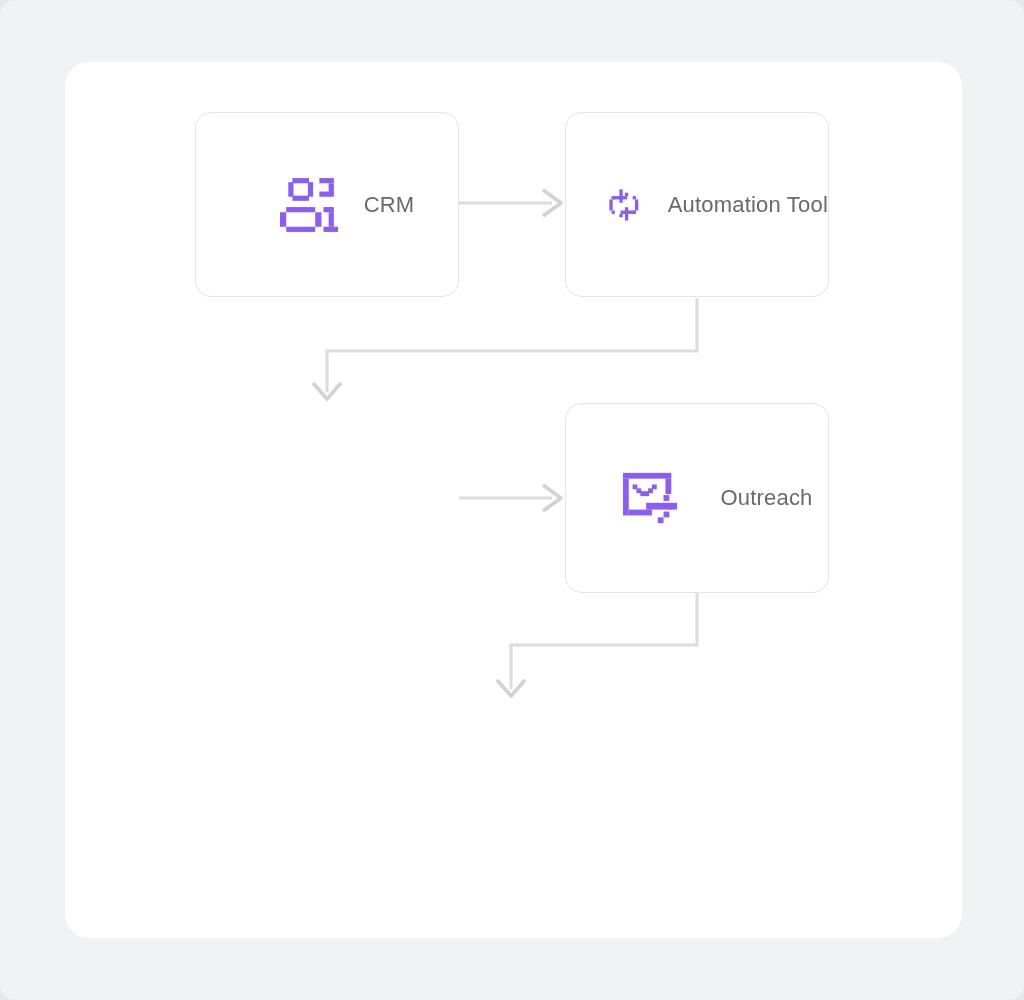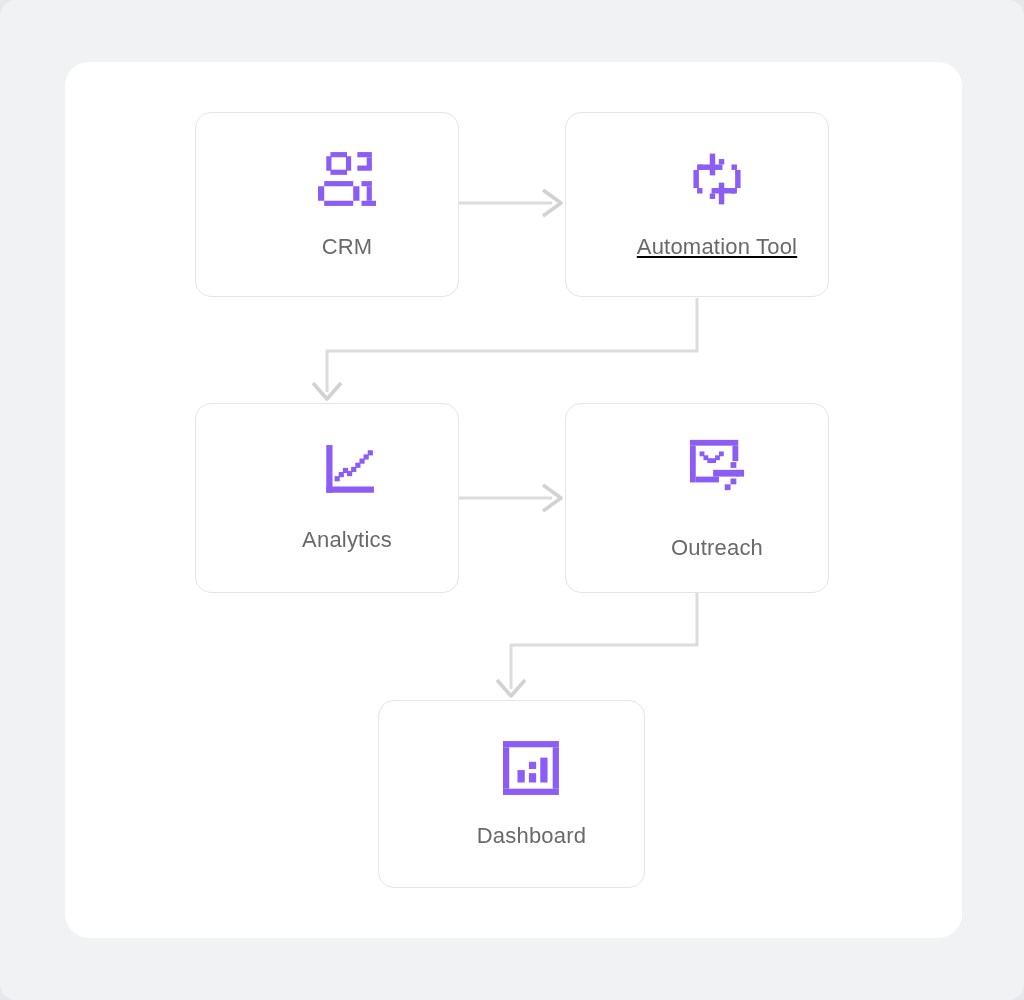--- a/index.html
+++ b/index.html
@@ -2,24 +2,24 @@
 <html style="--accent: #8b5cf6; --connector: #dcdcdc; --connector-head: #d2d2d2;"><head>
 <meta charset="utf-8">
 <style>
   html,body{margin:0;padding:0;background:#e7e8eb;font-family:"Liberation Sans",sans-serif;}
   .screen{position:relative;width:1024px;height:1000px;background:#f1f2f4;border-radius:16px;overflow:hidden;margin:0 auto;}
   .panel{position:absolute;left:65px;top:62px;width:897px;height:876px;background:#ffffff;border-radius:24px;}
   .connectors{position:absolute;left:0;top:0;width:1024px;height:1000px;pointer-events:none;}
   .connectors .shaft{fill:none;stroke:var(--connector,#dcdcdc);stroke-width:3;stroke-linejoin:miter;}
   .connectors .head{fill:none;stroke:var(--connector-head,#d2d2d2);stroke-width:3.6;stroke-linejoin:round;stroke-linecap:butt;}
   .node{position:absolute;background:#ffffff;border:1.5px solid #e5e5e8;border-radius:16px;
-        display:flex;flex-direction:column;align-items:center;justify-content:center;gap:26px;
+        display:flex;flex-direction:row;align-items:center;justify-content:center;gap:26px;
         box-sizing:border-box;cursor:default;padding-left:40px;}
   .node-crm{left:195px;top:112px;width:264px;height:185px;}
-  .node-automation{left:565px;top:112px;width:264px;height:185px;text-decoration:underline;}
+  .node-automation{left:565px;top:112px;width:264px;height:185px;}
   .node-analytics{left:195px;top:403px;width:264px;height:190px;}
   .node-outreach{left:565px;top:403px;width:264px;height:190px;gap:41px;}
   .node-dashboard{left:378px;top:700px;width:267px;height:188px;}
   .node .label{font-size:22px;color:#696969;letter-spacing:.2px;white-space:nowrap;}
   .icon{width:58px;height:58px;display:block;}
   .icon rect{fill:var(--accent,#8b5cf6);}
 </style>
 </head>
 <body>
 
@@ -76,36 +76,20 @@
       <rect x="12" y="16" width="26" height="6"></rect>
         <rect x="24" y="4" width="6" height="24"></rect>
       <rect x="34" y="10" width="6" height="6"></rect>
       <rect x="26" y="42" width="26" height="6"></rect>
         <rect x="34" y="36" width="6" height="24"></rect>
       <rect x="24" y="48" width="6" height="6"></rect>
     </svg>
     <div class="label">Automation Tool</div>
   </div>
 
-  <div class="node node-analytics">
-    <svg class="icon" viewBox="0 0 56 56">
-      <rect x="8" y="2" width="6" height="46"></rect>
-        <rect x="8" y="42" width="46" height="6"></rect>
-      <rect x="16" y="32" width="5" height="5"></rect>
-        <rect x="20" y="28" width="5" height="5"></rect>
-      <rect x="24" y="24" width="5" height="5"></rect>
-        <rect x="28" y="27" width="5" height="5"></rect>
-      <rect x="32" y="23" width="5" height="5"></rect>
-        <rect x="36" y="19" width="5" height="5"></rect>
-      <rect x="40" y="15" width="5" height="5"></rect>
-        <rect x="44" y="11" width="5" height="5"></rect>
-      <rect x="48" y="7" width="5" height="5"></rect>
-    </svg>
-    <div class="label">Analytics</div>
-  </div>
 
   <div class="node node-outreach">
     <svg class="icon" viewBox="0 0 60 56">
       <rect x="2" y="2" width="50" height="6"></rect>
         <rect x="2" y="8" width="6" height="38"></rect>
       <rect x="8" y="40" width="24" height="6"></rect>
         <rect x="46" y="8" width="6" height="16"></rect>
       <rect x="12" y="14" width="5" height="5"></rect>
         <rect x="16" y="18" width="5" height="5"></rect>
       <rect x="20" y="21" width="5" height="5"></rect>
@@ -114,26 +98,13 @@
         <rect x="32" y="14" width="5" height="5"></rect>
       <rect x="26" y="33" width="26" height="7"></rect>
         <rect x="50" y="33" width="8" height="7"></rect>
       <rect x="44" y="25" width="6" height="6"></rect>
         <rect x="44" y="42" width="6" height="6"></rect>
       <rect x="38" y="48" width="6" height="6"></rect>
     </svg>
     <div class="label">Outreach</div>
   </div>
 
-  <div class="node node-dashboard">
-    <svg class="icon" viewBox="0 0 56 52">
-      <rect x="0" y="0" width="54" height="6"></rect>
-        <rect x="0" y="46" width="54" height="6"></rect>
-      <rect x="0" y="6" width="6" height="40"></rect>
-        <rect x="48" y="6" width="6" height="40"></rect>
-      <rect x="14" y="28" width="7" height="12"></rect>
-      <rect x="25" y="20" width="7" height="7"></rect>
-        <rect x="25" y="31" width="7" height="9"></rect>
-      <rect x="36" y="16" width="7" height="24"></rect>
-    </svg>
-    <div class="label">Dashboard</div>
-  </div>
 </div>
 
 </body></html>

